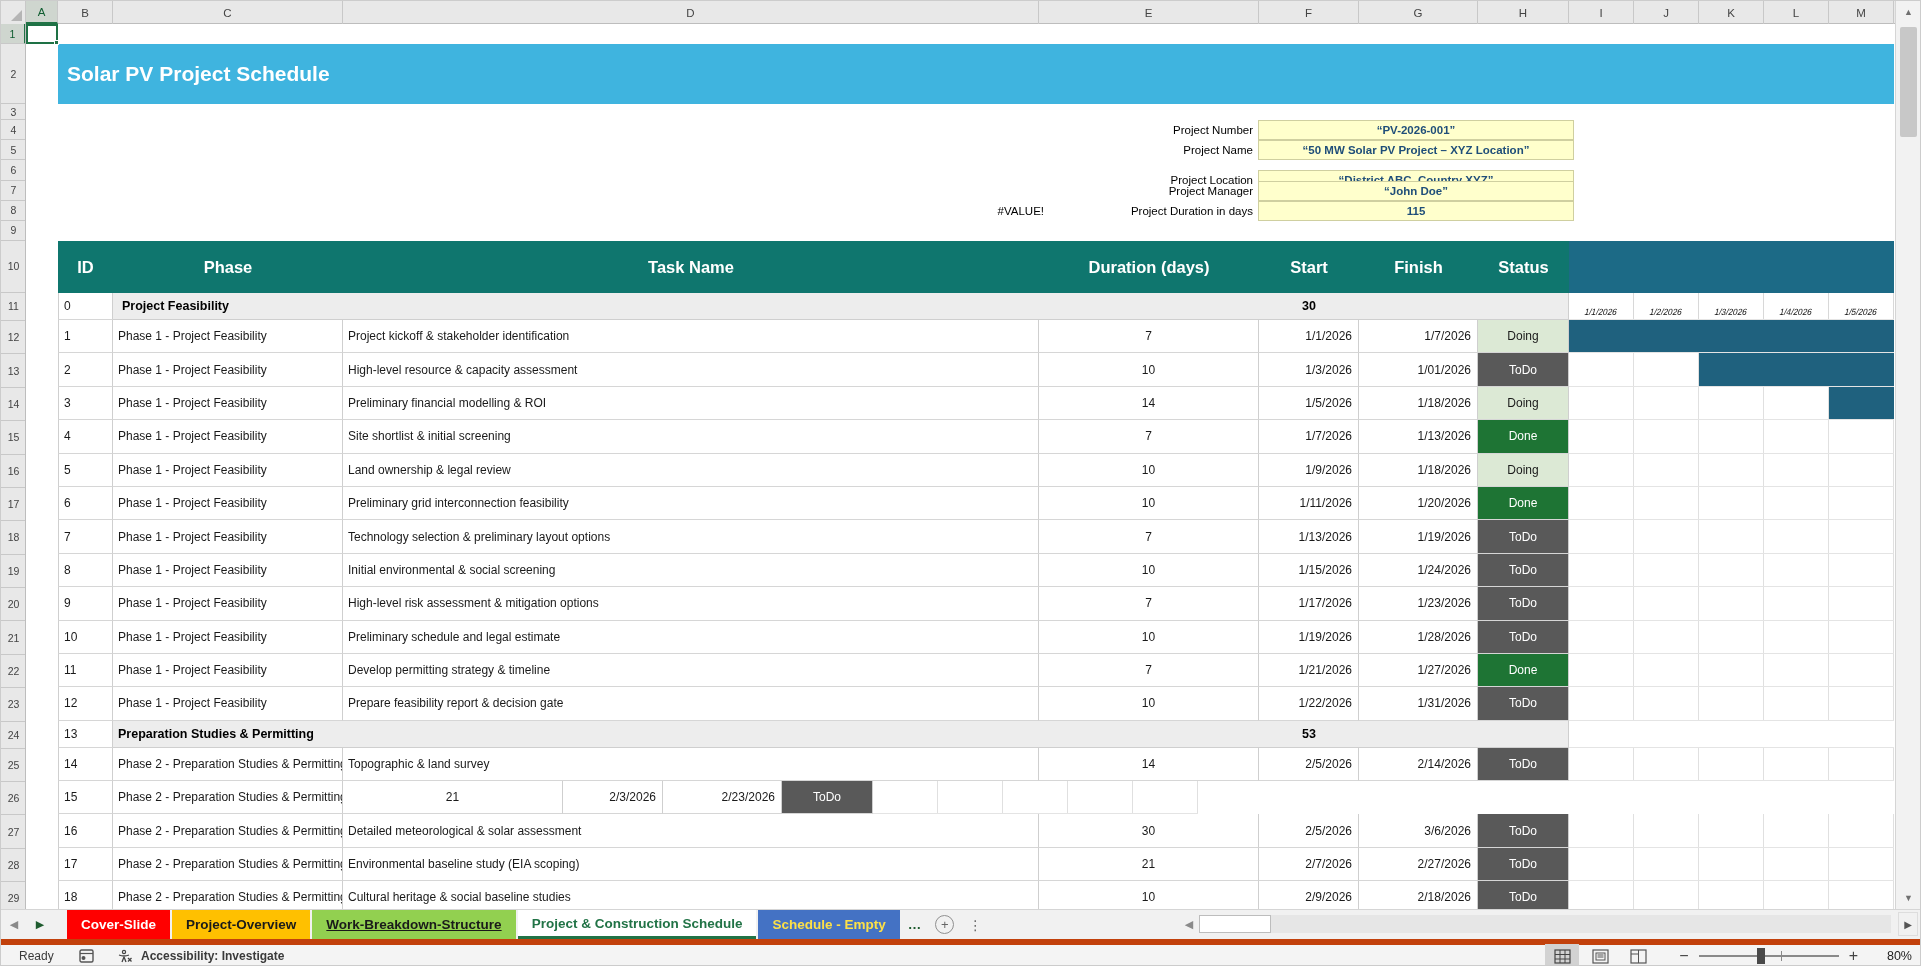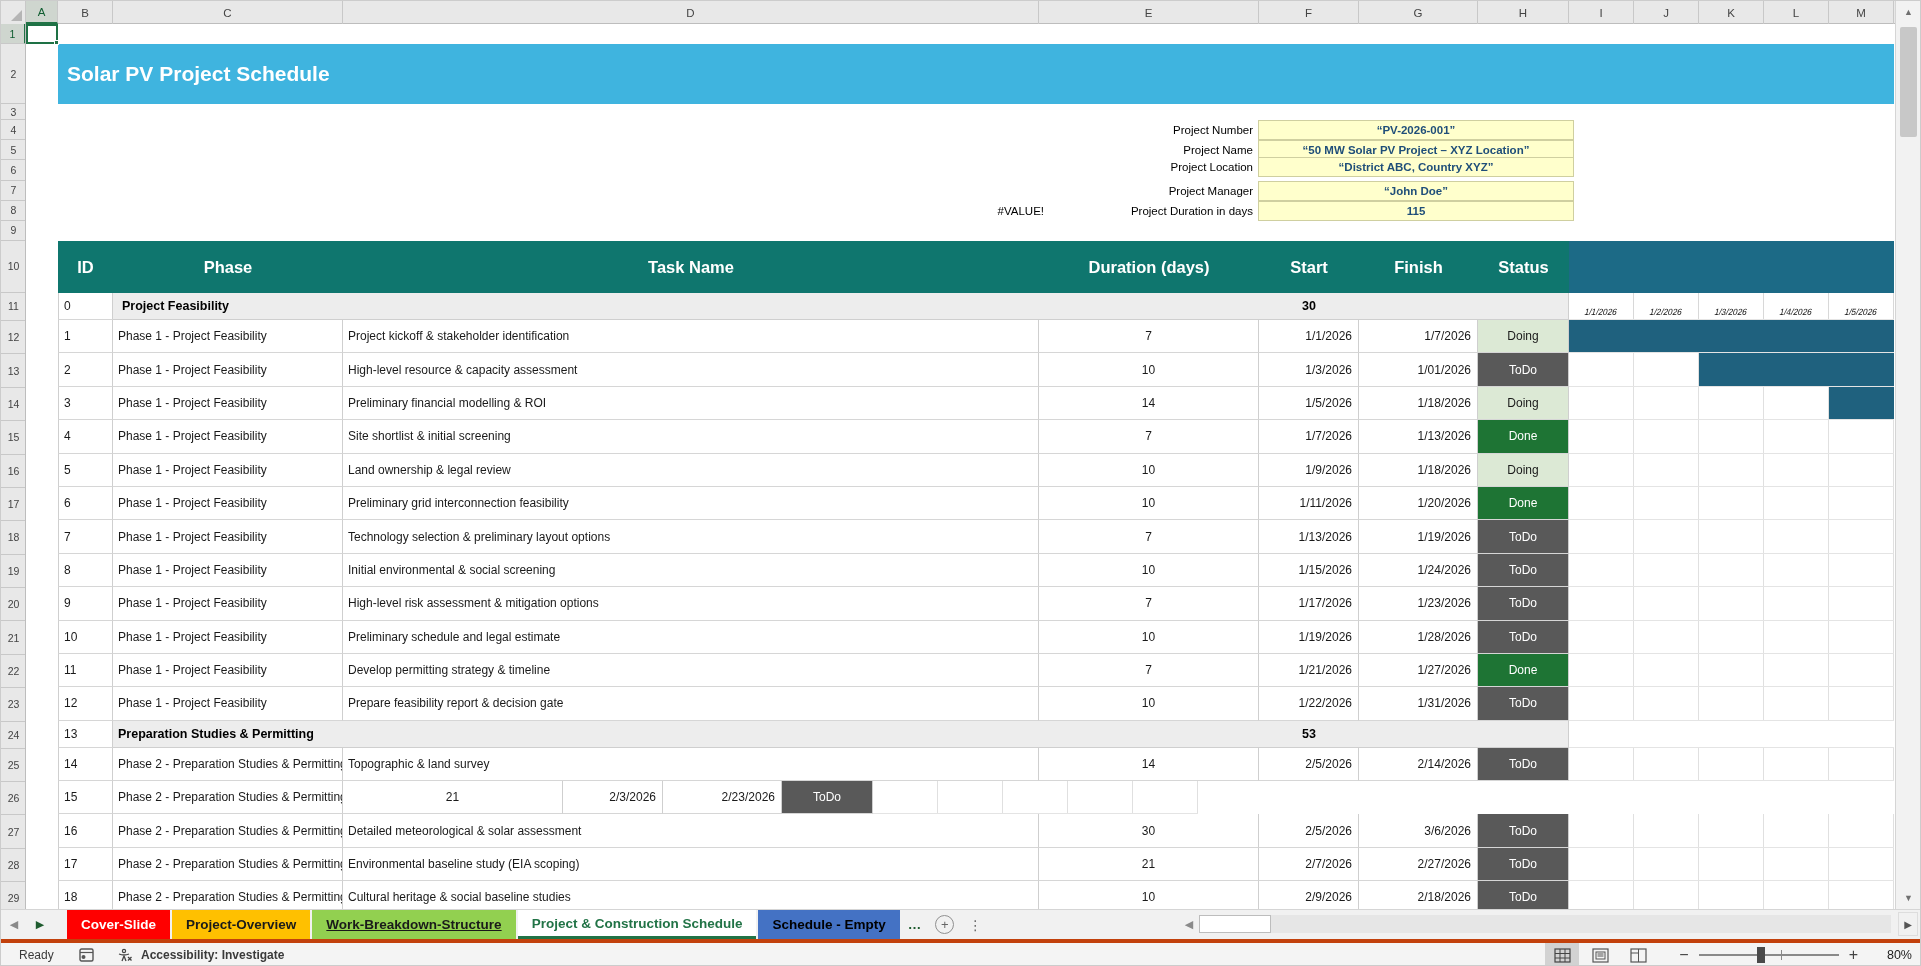--- a/index.html
+++ b/index.html
@@ -59,21 +59,21 @@
   .sheettab.active { background:#fff; border-bottom:3px solid #217346; font-weight:bold; }
   #tab-ellipsis { display:flex; align-items:center; padding:0 6px; color:#1E5B2E; font-weight:bold; }
   .tabicon { display:flex; align-items:center; justify-content:center; width:26px; color:#666; }
   #newsheet { width:19px; height:19px; border:1px solid #909090; border-radius:50%; font-size:13px; color:#666; display:flex; align-items:center; justify-content:center; align-self:center; margin:0 8px; }
   #hscroll { position:absolute; left:1178px; top:911px; height:24px; width:712px; display:flex; align-items:center; }
   #hthumb { width:72px; height:18px; background:#fff; border:1px solid #BDBDBD; }
   #htrack { flex:1; height:18px; background:#E6E6E6; }
   #hright { position:absolute; right:2px; top:911px; width:20px; height:24px; display:flex; align-items:center; justify-content:center; font-size:10px; color:#555; background:#F1F1F1; border:1px solid #DDD; }
 
   
-  #statusbar { position:absolute; left:0; top:938px; width:1921px; height:28px; background:#F4F4F4; border-top:4px solid #c2410c; display:flex; align-items:center; font-size:12px; color:#3A3A3A; }
+  #statusbar { position:absolute; left:0; top:938px; width:1921px; height:28px; background:#F4F4F4; border-top:6px solid #c2410c; display:flex; align-items:center; font-size:12px; color:#3A3A3A; }
   #status-ready { margin-left:18px; width:60px; }
   .sb-icon { margin-right:22px; display:flex; align-items:center; }
   #sb-right { margin-left:auto; display:flex; align-items:center; }
   .viewbtn { width:34px; height:24px; display:flex; align-items:center; justify-content:center; margin-right:4px; }
   .viewbtn.active { background:#D2D2D2; }
   #zoomctl { display:flex; align-items:center; margin:0 12px 0 20px; }
   #zoomtrack { position:relative; width:140px; height:2px; background:#8a8a8a; margin:0 10px; }
   #zoomthumb { position:absolute; left:58px; top:-7px; width:8px; height:16px; background:#4A4A4A; }
   #zoomtick { position:absolute; left:82px; top:-4px; width:1px; height:10px; background:#8a8a8a; }
   .zbtn { font-size:16px; color:#444; }
@@ -143,21 +143,21 @@
         <div style="height: 16px;"></div>
         <div id="info">
           <div class="inforow" style="top: 0px;">
             <div class="infolabel">Project Number</div>
             <div class="infoval" style="background: rgb(255, 255, 204); color: rgb(31, 78, 121);">“PV-2026-001”</div>
           </div>
           <div class="inforow" style="top: 20.2px;">
             <div class="infolabel">Project Name</div>
             <div class="infoval" style="background: rgb(255, 255, 204); color: rgb(31, 78, 121);">“50 MW Solar PV Project – XYZ Location”</div>
           </div>
-          <div class="inforow" style="top: 37px;">
+          <div class="inforow" style="top: 50px;">
             <div class="infolabel">Project Location</div>
             <div class="infoval" style="background: rgb(255, 255, 204); color: rgb(31, 78, 121);">“District ABC, Country XYZ”</div>
           </div>
           <div class="inforow" style="top: 60.6px;">
             <div class="infolabel">Project Manager</div>
             <div class="infoval" style="background: rgb(255, 255, 204); color: rgb(31, 78, 121);">“John Doe”</div>
           </div>
           <div class="inforow" style="top: 80.8px;">
             <div class="infolabel">Project Duration in days</div>
             <div class="infoval" style="background: rgb(255, 255, 204); color: rgb(31, 78, 121);">115</div>
@@ -492,21 +492,21 @@
 
   <div id="tabbar">
     <div class="tabnav">◀</div>
     <div class="tabnav on">▶</div>
     <div style="width:14px"></div>
     <div id="tabs-holder" style="display:flex;align-items:stretch;">
         <div class="sheettab" style="background: rgb(255, 0, 0); color: rgb(255, 255, 255);">Cover-Slide</div>
         <div class="sheettab" style="background: rgb(255, 192, 0); color: rgb(26, 26, 26);">Project-Overview</div>
         <div class="sheettab" style="background: rgb(146, 208, 80); color: rgb(26, 26, 26); text-decoration: underline;">Work-Breakdown-Structure</div>
         <div class="sheettab active" style="background: rgb(255, 255, 255); color: rgb(33, 115, 70);">Project &amp; Construction Schedule</div>
-        <div class="sheettab" style="background: rgb(68, 114, 196); color: #000000;">Schedule - Empty</div>
+        <div class="sheettab" style="background: rgb(68, 114, 196); color: #fde047;">Schedule - Empty</div>
       </div>
     <div id="tab-ellipsis">…</div>
     <div id="newsheet">+</div>
     <div class="tabicon">⋮</div>
   </div>
   <div id="hscroll">
     <div class="tabnav" style="width:20px;">◀</div>
     <div id="hthumb"></div>
     <div id="htrack"></div>
   </div>

